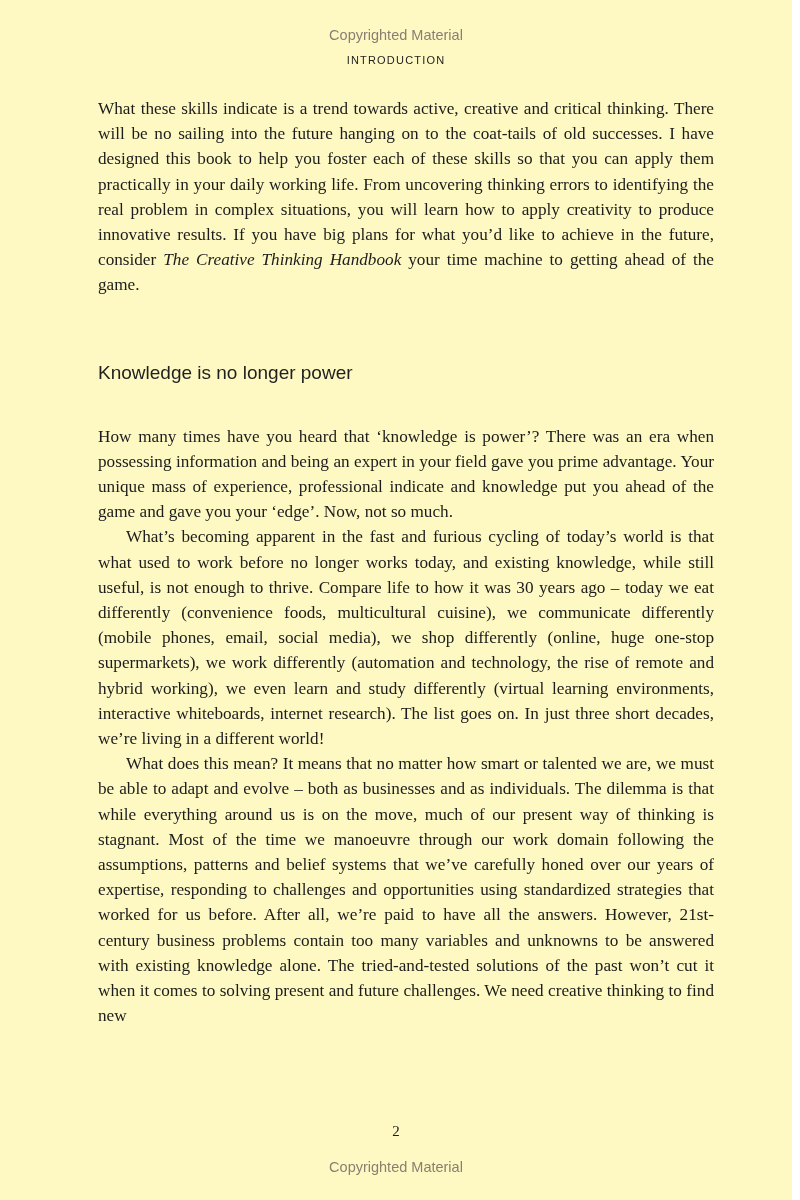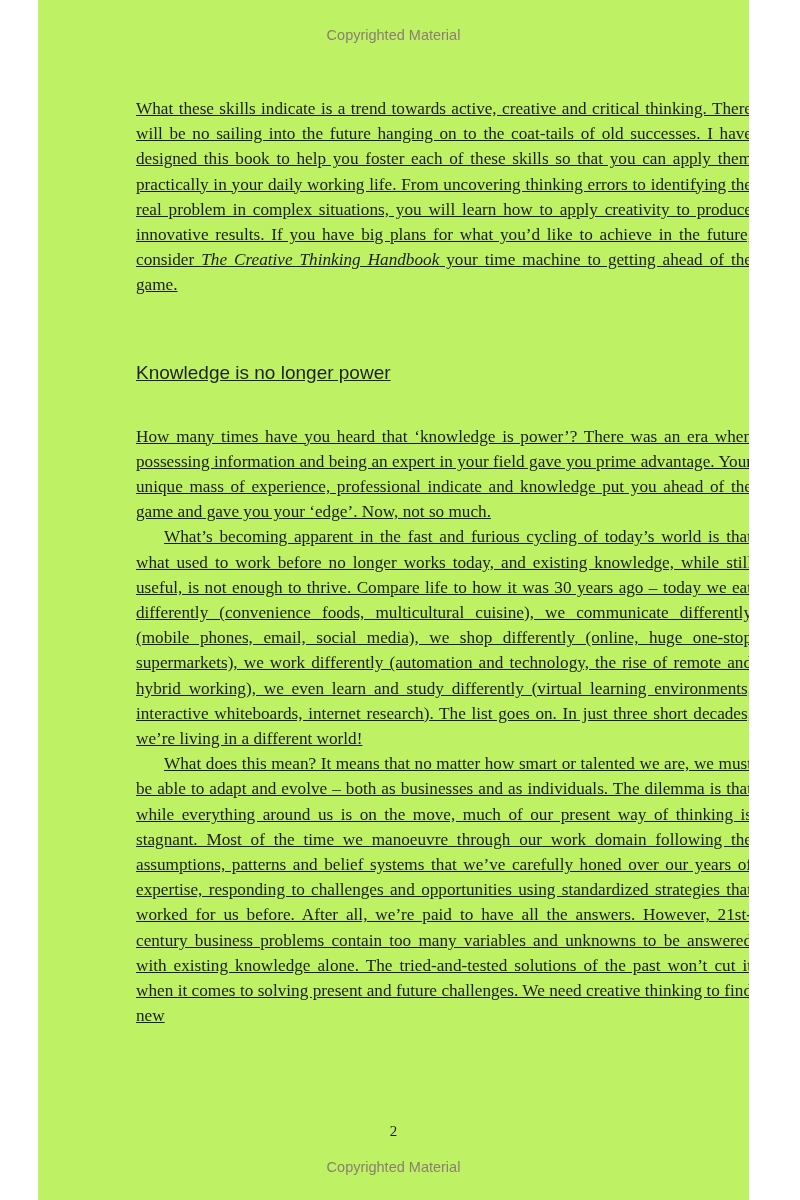--- a/index.html
+++ b/index.html
@@ -2,27 +2,26 @@
 <html><head>
 <meta charset="utf-8">
 <style>
   html, body {
     margin: 0;
     padding: 0;
     background: #ffffff;
   }
   .page {
     position: relative;
-    width: 711px;
+    width: 792px;
     height: 1200px;
-    background: #bef264;
+    background: #fef9c3;
     overflow: hidden;
     font-family: "Liberation Serif", serif;
     color: #1c1c1c;
-    margin-left: 38px;
   }
   .copyright-top {
     position: absolute;
     top: 27px;
     left: 0;
     width: 100%;
     text-align: center;
     font-family: "Liberation Sans", sans-serif;
     font-size: 14.5px;
     color: #8a7e71;
@@ -43,35 +42,33 @@
     top: 96px;
     left: 98px;
     width: 616px;
   }
   .body-para {
     margin: 0;
     font-size: 17.2px;
     line-height: 25.2px;
     text-align: justify;
     color: #1c1c1c;
-    text-decoration: underline;
   }
   .body-para.indent {
     text-indent: 28px;
   }
   .section-heading {
     margin: 0;
     margin-top: 64px;
     margin-bottom: 40px;
     font-family: "Liberation Sans", sans-serif;
     font-size: 19px;
     font-weight: 400;
     color: #1f1f1f;
     text-align: left;
-    text-decoration: underline;
   }
   .book-title-italic {
     font-style: italic;
   }
   .page-number {
     position: absolute;
     bottom: 60px;
     left: 0;
     width: 100%;
     text-align: center;
@@ -90,20 +87,21 @@
     color: #8a7e71;
   }
 </style>
 </head>
 <body>
 
 <div class="page">
 
   <div class="copyright-top">Copyrighted Material</div>
 
+  <div class="running-head">INTRODUCTION</div>
 
   <div class="text-block">
 
     <p class="body-para"><span>What these skills indicate is a trend towards active, creative and critical thinking. There will be no sailing into the future hanging on to the coat-tails of old successes. I have designed this book to help you foster each of these skills so that you can apply them practically in your daily working life. From uncovering thinking errors to identifying the real problem in complex situations, you will learn how to apply creativity to produce innovative results. If you have big plans for what you’d like to achieve in the future, consider </span><em class="book-title-italic">The Creative Thinking Handbook</em><span> your time machine to getting ahead of the game.</span></p>
 
     <h2 class="section-heading">Knowledge is no longer power</h2>
 
     <p class="body-para">How many times have you heard that ‘knowledge is power’? There was an era when possessing information and being an expert in your field gave you prime advantage. Your unique mass of experience, professional indicate and knowledge put you ahead of the game and gave you your ‘edge’. Now, not so much.</p>
 
     <p class="body-para indent">What’s becoming apparent in the fast and furious cycling of today’s world is that what used to work before no longer works today, and existing knowledge, while still useful, is not enough to thrive. Compare life to how it was 30 years ago – today we eat differently (convenience foods, multicultural cuisine), we communicate differently (mobile phones, email, social media), we shop differently (online, huge one-stop supermarkets), we work differently (automation and technology, the rise of remote and hybrid working), we even learn and study differently (virtual learning environments, interactive whiteboards, internet research). The list goes on. In just three short decades, we’re living in a different world!</p>

